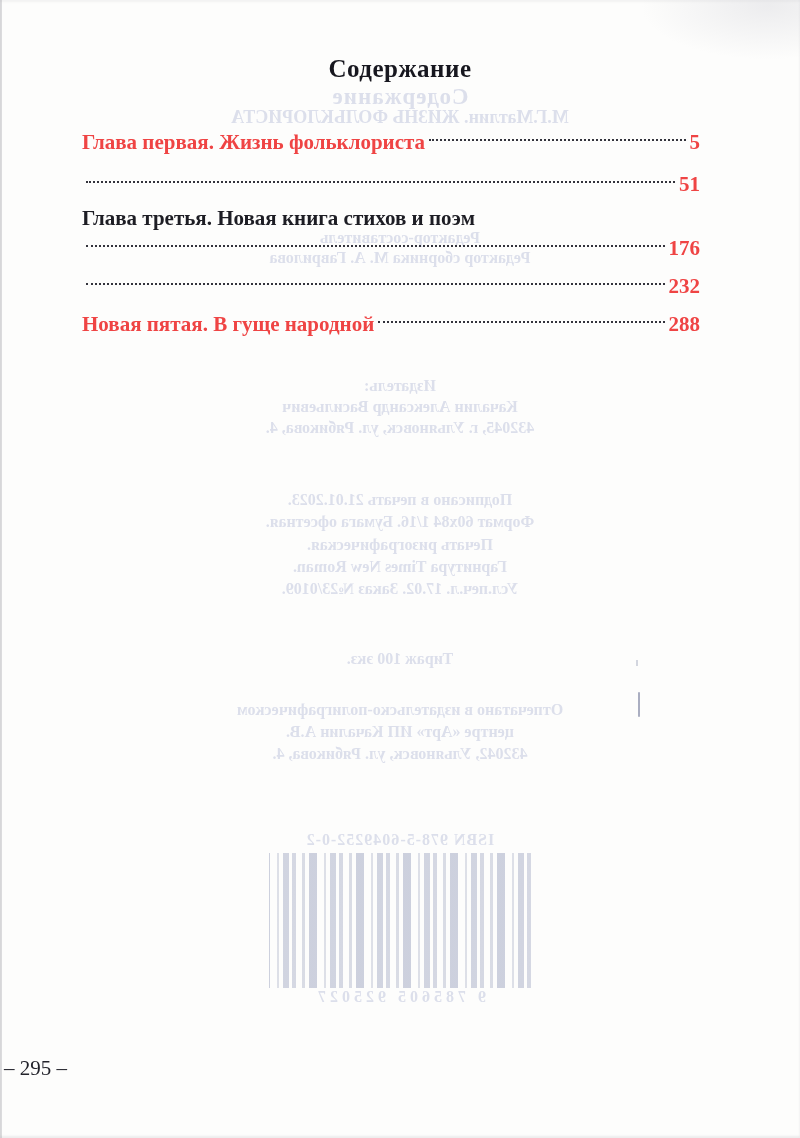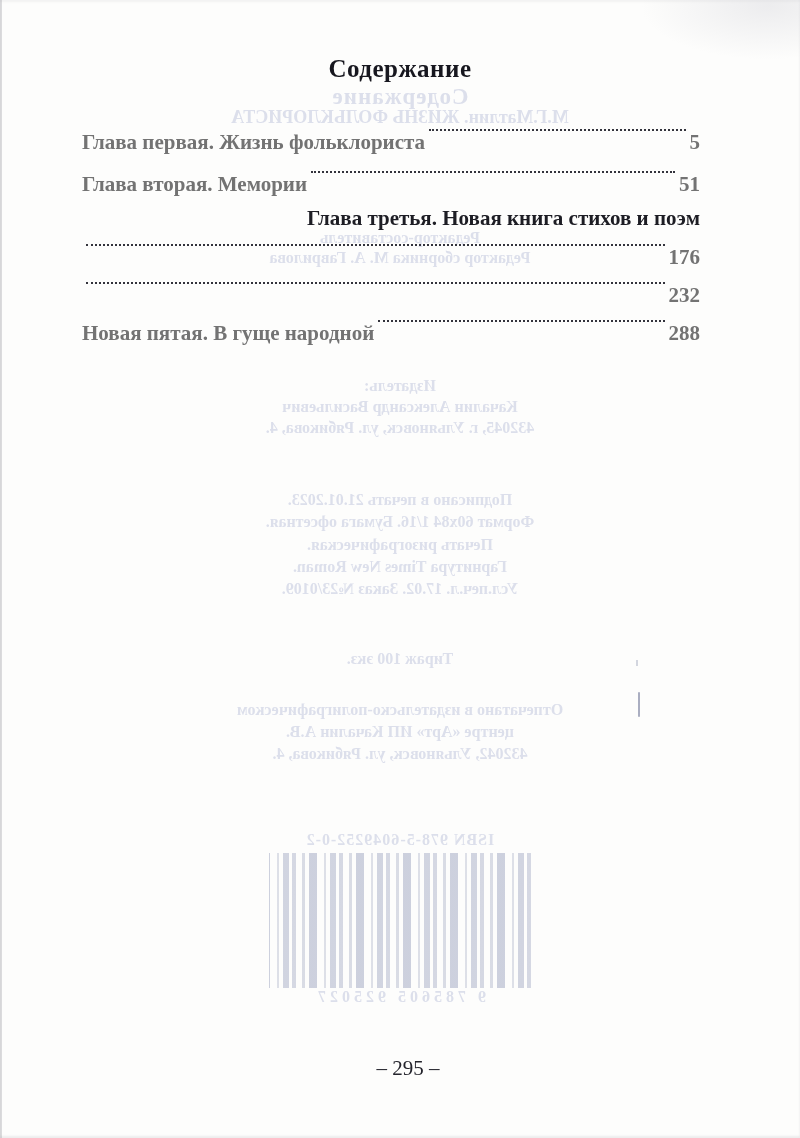--- a/index.html
+++ b/index.html
@@ -99,50 +99,49 @@
     color: #17171f;
   }
   .toc {
     position: absolute;
     left: 82px;
     right: 100px;
     top: 129px;
   }
   .toc-row {
     display: flex;
-    align-items: flex-start;
+    align-items: center;
     line-height: 27px;
     font-size: 21px;
     font-weight: 700;
-    color: #737373;
+    color: #ef4444;
   }
   .toc-line {
     line-height: 27px;
     font-size: 21px;
     font-weight: 700;
     color: #1d1d24;
   }
   .toc-label { white-space: nowrap; }
   .toc-leader {
     flex: 1;
     border-bottom: 2.5px dotted #33333c;
     margin: 0 4px 6px 4px;
     min-width: 20px;
   }
   .toc-page { white-space: nowrap; }
   .mb15 { margin-bottom: 15px; }
   .mb11 { margin-bottom: 11px; }
   .mb7  { margin-bottom: 7px; }
-  .mb3  { margin-bottom: 12px; text-align: right; }
+  .mb3  { margin-bottom: 3px; }
 
   .footer-page-number {
     position: absolute;
     top: 1056px;
-    left: 16px; right: 0;
-    text-align: center;
+    left: 4px; right: 0;
     font-size: 21px;
     font-weight: 400;
     color: #23232b;
   }
 
   .artifact-line {
     position: absolute;
     left: 638px;
     top: 692px;
     width: 2px;
@@ -194,21 +193,20 @@
 
   <div class="toc">
 
     <div class="toc-row mb15">
       <span class="toc-label">Глава первая. Жизнь фольклориста</span>
       <span class="toc-leader"></span>
       <span class="toc-page">5</span>
     </div>
 
     <div class="toc-row mb7">
-      <span class="toc-label">Глава вторая. Мемории</span>
       <span class="toc-leader"></span>
       <span class="toc-page">51</span>
     </div>
 
     <div class="toc-line mb3">Глава третья. Новая книга стихов и поэм</div>
     <div class="toc-row mb11">
       <span class="toc-leader"></span>
       <span class="toc-page">176</span>
     </div>
 

